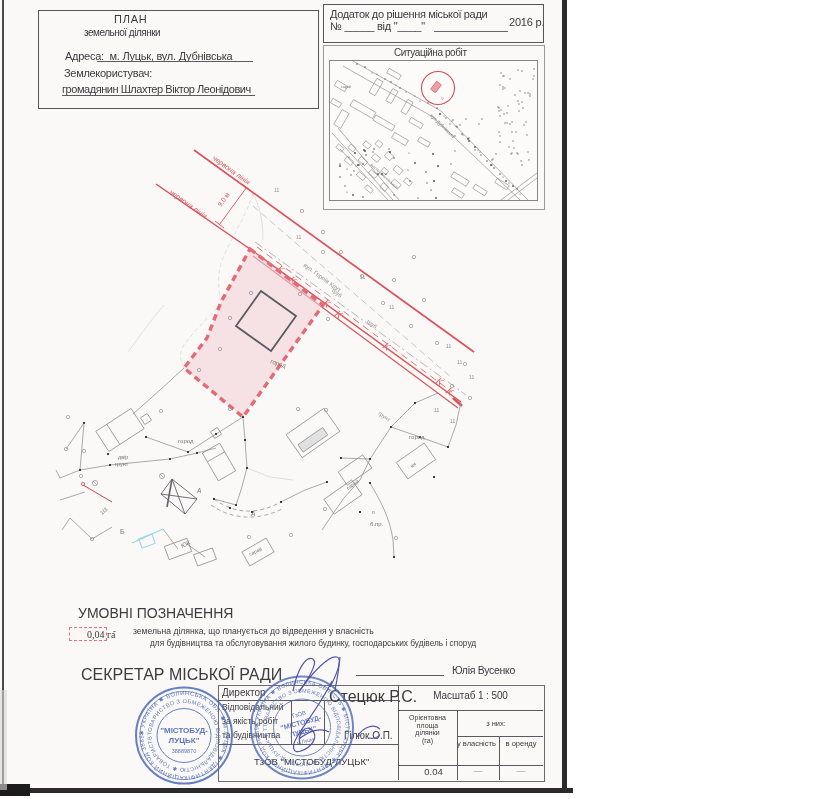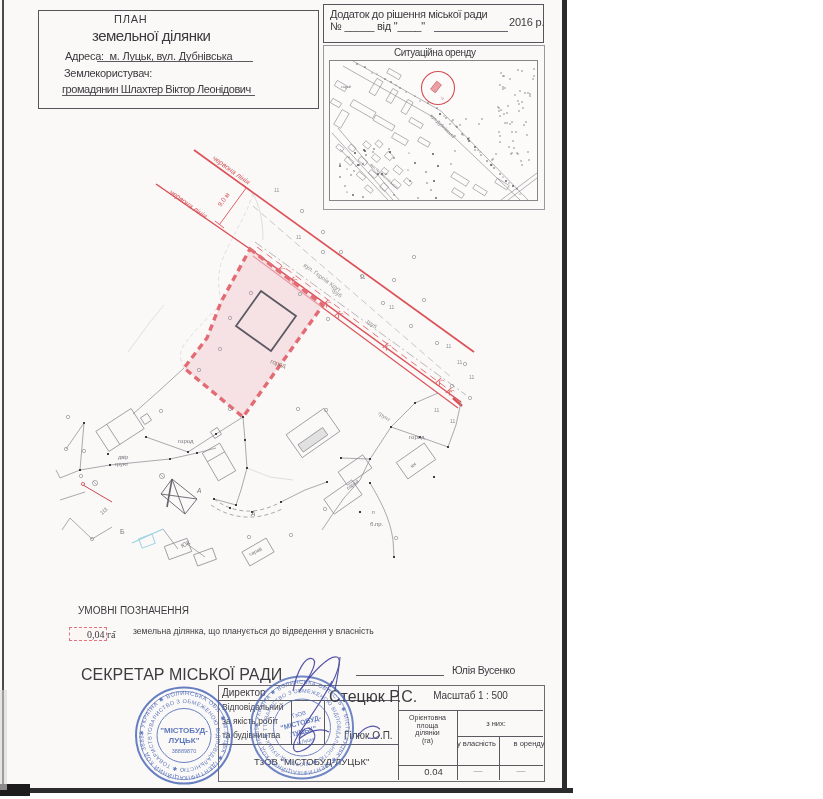--- a/index.html
+++ b/index.html
@@ -10,35 +10,35 @@
 <div id="page">
 
   <div class="abs" style="left:2px;top:0;width:1.5px;height:790px;background:#4a4a4a;"></div>
   <div class="abs" style="left:562px;top:0;width:4.5px;height:792px;background:#2b2b2d;"></div>
   <div class="abs" style="left:0;top:788px;width:573px;height:4.5px;background:#2b2b2d;"></div>
   <div class="abs" style="left:0;top:784px;width:30px;height:12px;background:#1c1c1c;"></div>
   <div class="abs" style="left:0;top:690px;width:7px;height:100px;background:#d8d6d2;opacity:0.6;"></div>
 
   <div class="abs" style="left:38px;top:10px;width:279px;height:97px;border:1px solid #55555c;"></div>
   <div class="t" style="left:114px;top:13px;font-size:11px;letter-spacing:0.8px;">ПЛАН</div>
-  <div class="t" style="left:84px;top:27px;font-size:15px;letter-spacing:-0.5px;margin-left:8px;">земельної ділянки</div>
+  <div class="t" style="left:84px;top:27px;font-size:10px;letter-spacing:-0.5px;">земельної ділянки</div>
   <div class="t" style="left:65px;top:50px;font-size:11px;letter-spacing:-0.25px;">Адреса:&nbsp; м. Луцьк, вул. Дубнівська</div>
   <div class="ln" style="left:97px;top:61px;width:156px;height:1px;"></div>
   <div class="t" style="left:64px;top:67px;font-size:11px;letter-spacing:-0.3px;">Землекористувач:</div>
   <div class="t" style="left:62px;top:83px;font-size:11px;letter-spacing:-0.45px;">громадянин Шлахтер Віктор Леонідович</div>
   <div class="ln" style="left:62px;top:95px;width:193px;height:1px;"></div>
 
   <div class="abs" style="left:323px;top:4px;width:219px;height:37px;border:1px solid #55555c;"></div>
   <div class="t" style="left:330px;top:8px;font-size:11px;letter-spacing:-0.35px;">Додаток до рішення міської ради</div>
   <div class="t" style="left:330px;top:20px;font-size:11px;letter-spacing:-0.2px;">№ _____ від "____"</div>
   <div class="t" style="left:509px;top:16px;font-size:11px;letter-spacing:-0.2px;">2016 р.</div>
   <div class="ln" style="left:434px;top:31px;width:74px;height:1px;background:#66666c;"></div>
 
   <div class="abs" style="left:323px;top:45px;width:220px;height:163px;border:0.8px solid #9a9a9e;"></div>
-  <div class="t" style="left:394px;top:47px;font-size:10px;letter-spacing:-0.4px;">Ситуаційна оренду</div>
+  <div class="t" style="left:394px;top:47px;font-size:10px;letter-spacing:-0.4px;">Ситуаційна робіт</div>
   <svg class="abs" style="left:329px;top:60px;border:1px solid #85858a;background:#fcfbfa;" width="207" height="139" viewBox="0 0 207 139">
     <g stroke="#808086" fill="none" stroke-width="0.6">
       <path d="M23,0 L111,50 198,139"></path>
       <path d="M13,5 L103,56 190,139"></path>
       <path d="M2,72 L63,139 M8,67 L69,139"></path>
       <path d="M171,139 L207,112 M178,139 L207,117"></path>
       <path d="M10,88 L58,139"></path>
     </g>
     <g stroke="#85858b" fill="none" stroke-width="0.55">
       <g transform="translate(33,48) rotate(30)">
@@ -510,25 +510,26 @@
         <text x="360" y="279">11</text>
       <text x="389" y="309">11</text>
         <text x="446" y="348">11</text>
         <text x="457" y="364">11</text>
       <text x="469" y="379">11</text>
         <text x="434" y="412">11</text>
         <text x="450" y="423">11</text>
     </g>
   </svg>
 
-  <div class="t" style="left:78px;top:605px;font-size:10px;">УМОВНІ ПОЗНАЧЕННЯ</div>
+  <div class="t" style="left:78px;top:605px;font-size:14px;">УМОВНІ ПОЗНАЧЕННЯ</div>
   <div class="abs" style="left:69px;top:627px;width:36px;height:12px;border:1px dashed #e2737b;background:#fcf6f5;"></div>
   <div class="t" style="left:87px;top:629px;font-size:10px;font-family:Liberation Serif, serif;">0,04 га</div>
   <div class="t" style="left:113px;top:626px;font-size:9px;">-</div>
   <div class="t" style="left:133px;top:626px;font-size:8.6px;">земельна ділянка, що планується до відведення у власність</div>
+  <div class="t" style="left:150px;top:638px;font-size:8.3px;">для будівництва та обслуговування жилого будинку, господарських будівель і споруд</div>
 
   <div class="t" style="left:81px;top:666px;font-size:16px;text-align:right;">СЕКРЕТАР МІСЬКОЇ РАДИ</div>
   <div class="ln" style="left:356px;top:675px;width:88px;height:1px;"></div>
   <div class="t" style="left:452px;top:664px;font-size:10.5px;letter-spacing:-0.3px;text-align:center;">Юлія Вусенко</div>
 
   <div class="abs" style="left:218px;top:685px;width:325px;height:95px;border:1px solid #6b6b71;"></div>
   <div class="ln" style="left:398px;top:685px;width:1px;height:95px;"></div>
   <div class="ln" style="left:457px;top:710px;width:1px;height:70px;"></div>
   <div class="ln" style="left:499px;top:736px;width:1px;height:44px;"></div>
   <div class="ln" style="left:218px;top:700px;width:180px;height:1px;"></div>
@@ -542,21 +543,21 @@
   <div class="t" style="left:329px;top:688px;font-size:16px;">Стецюк Р.С.</div>
   <div class="t" style="left:222px;top:702px;font-size:8.5px;">Відповідальний</div>
   <div class="t" style="left:222px;top:716px;font-size:8.5px;">за якість робіт</div>
   <div class="t" style="left:222px;top:730px;font-size:8.5px;">та будівництва</div>
   <div class="t" style="left:329px;top:730px;font-size:10px;margin-left:15px;">Гілюк О.П.</div>
   <div class="t" style="left:254px;top:756px;font-size:9.5px;">ТзОВ "МІСТОБУД-ЛУЦЬК"</div>
   <div class="t" style="left:398px;top:690px;width:145px;text-align:center;font-size:10px;letter-spacing:-0.1px;">Масштаб 1 : 500</div>
   <div class="t" style="left:398px;top:714px;width:59px;text-align:center;font-size:7px;line-height:7.5px;">Орієнтовна<br>площа<br>ділянки<br>(га)</div>
   <div class="t" style="left:457px;top:719px;width:78px;text-align:center;font-size:7.5px;">з них:</div>
   <div class="t" style="left:457px;top:739px;width:42px;text-align:left;font-size:7.5px;">у власність</div>
-  <div class="t" style="left:499px;top:739px;width:44px;text-align:center;font-size:7.5px;padding-left:8px;">в оренду</div>
+  <div class="t" style="left:499px;top:739px;width:44px;text-align:center;font-size:7.5px;">в оренду</div>
   <div class="t" style="left:404px;top:766px;width:59px;text-align:center;font-size:9.5px;">0.04</div>
   <div class="t" style="left:457px;top:766px;width:42px;text-align:center;font-size:8px;color:#86868c;">––</div>
   <div class="t" style="left:499px;top:766px;width:44px;text-align:center;font-size:8px;color:#86868c;">––</div>
 
   <svg class="abs" style="left:110px;top:645px;" width="270" height="145" viewBox="110 645 270 145">
     <defs>
       <path id="c1" d="M151.5,735.5 a32.5,32.5 0 1,1 65,0 a32.5,32.5 0 1,1 -65,0"></path>
       <path id="c1b" d="M143.5,735.5 a40.5,40.5 0 1,1 81,0 a40.5,40.5 0 1,1 -81,0"></path>
       <path id="c2" d="M267,727.5 a35,35 0 1,1 70,0 a35,35 0 1,1 -70,0"></path>
       <path id="c2b" d="M258.5,727.5 a43.5,43.5 0 1,1 87,0 a43.5,43.5 0 1,1 -87,0"></path>

